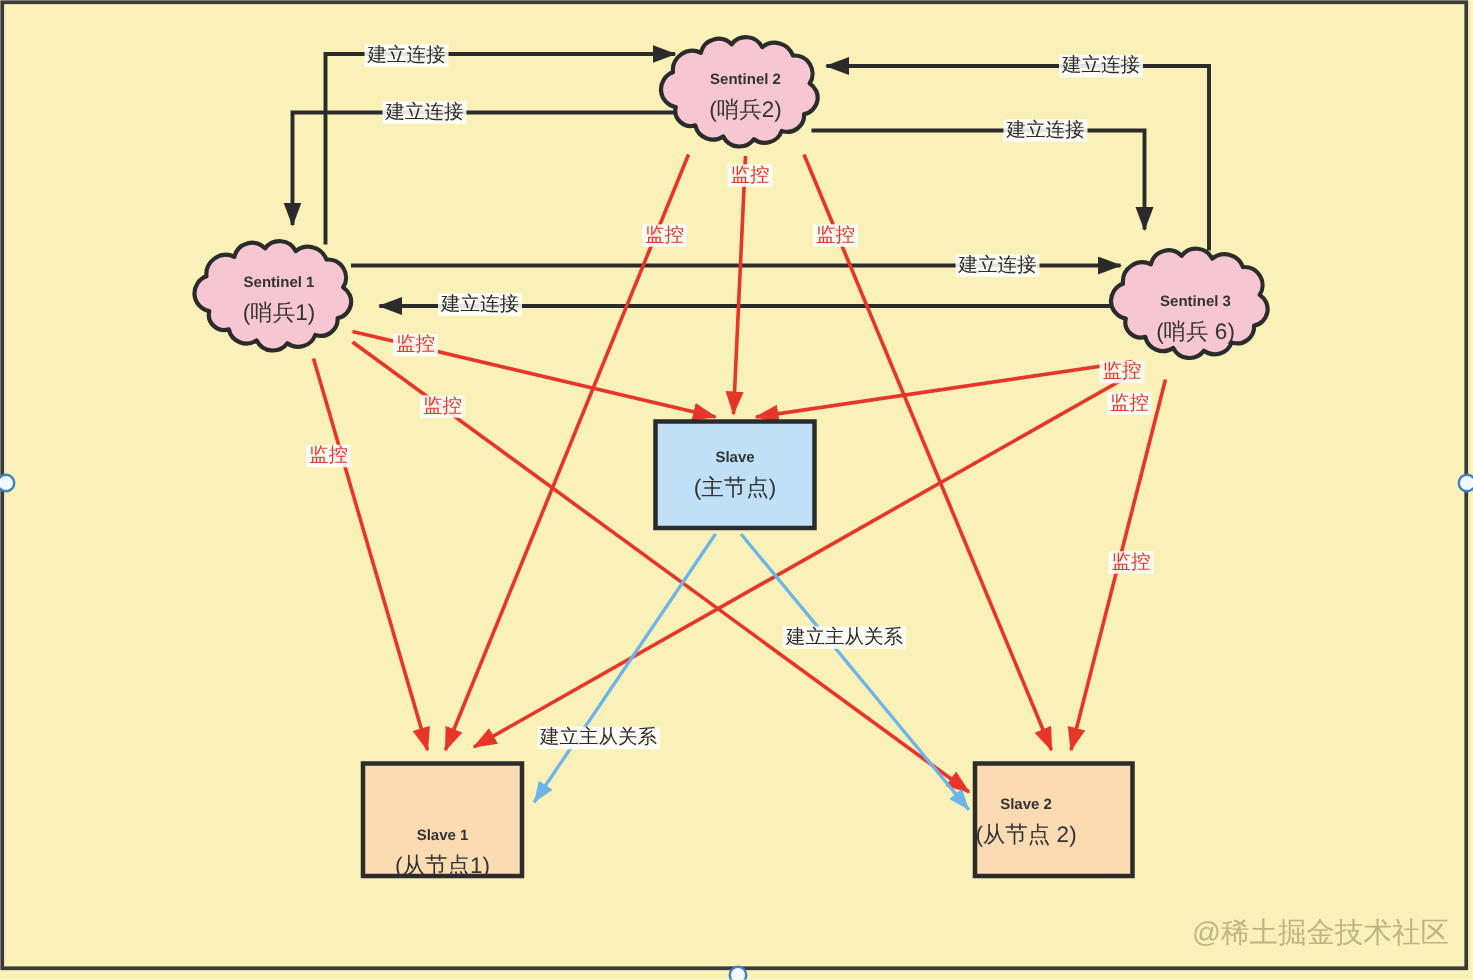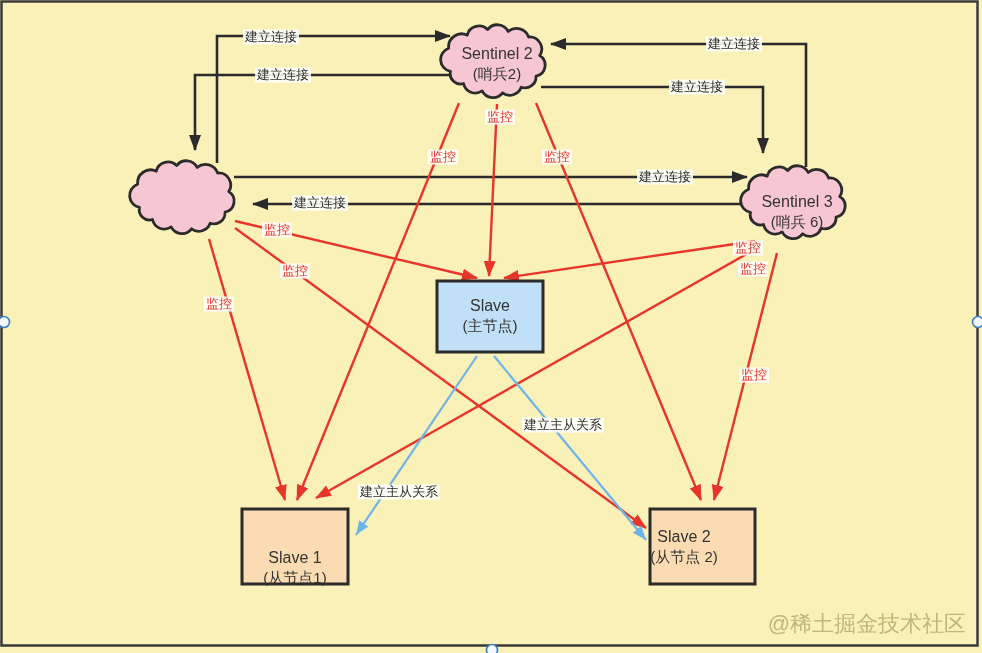--- a/index.html
+++ b/index.html
@@ -4,22 +4,22 @@
 <style>
   html,body{margin:0;padding:0;}
   body{font-family:"Liberation Sans","DejaVu Sans",sans-serif;}
   .canvas{position:relative;width:982px;height:653px;background:var(--background,#FAF1B8);overflow:hidden;}
   .canvas svg{position:absolute;left:0;top:0;}
   .edge-label{position:absolute;transform:translate(-50%,-50%);font-size:13px;line-height:1.15;
     background:rgba(255,255,252,0.88);padding:0 2px;white-space:nowrap;color:#2b2b2b;}
   .edge-label.red{color:var(--monitor-red,#E8352A);}
   .node-label{position:absolute;transform:translate(-50%,-50%);text-align:center;color:#333;
     font-size:15px;line-height:20px;white-space:nowrap;}
-  .node-label .t1{font-size:16px;}
-  .watermark{position:absolute;right:16px;top:609px;font-size:22px;color:#BDB277;opacity:.95;}
+  .node-label .t1{font-size:10px;font-weight:bold;}
+  .watermark{position:absolute;right:16px;top:609px;font-size:19px;color:#BDB277;opacity:.95;}
 </style>
 </head>
 <body>
 
 <div class="canvas">
 
 <svg width="982" height="653" viewBox="0 0 982 653">
   <defs>
     <marker id="mk-black" markerUnits="userSpaceOnUse" markerWidth="20" markerHeight="16" refX="15" refY="6" orient="auto">
       <path d="M0,0 L16,6 L0,12 z" style="fill:var(--line,#2B2B2B)"></path>
@@ -74,20 +74,24 @@
     <circle cx="4" cy="322" r="5.5"></circle>
     <circle cx="978" cy="322" r="5.5"></circle>
     <circle cx="492" cy="650" r="5.5"></circle>
   </g>
 </svg>
 
 <div class="node-label" style="left:497px;top:64px">
   <div class="t1">Sentinel 2</div>
   <div class="t2">(哨兵2)</div>
 </div>
+<div class="node-label" style="left:186px;top:199px">
+  <div class="t1">Sentinel 1</div>
+  <div class="t2">(哨兵1)</div>
+</div>
 <div class="node-label" style="left:797px;top:212px">
   <div class="t1">Sentinel 3</div>
   <div class="t2">(哨兵 6)</div>
 </div>
 <div class="node-label" style="left:490px;top:316px">
   <div class="t1">Slave</div>
   <div class="t2">(主节点)</div>
 </div>
 <div class="node-label" style="left:295px;top:568px">
   <div class="t1">Slave 1</div>

